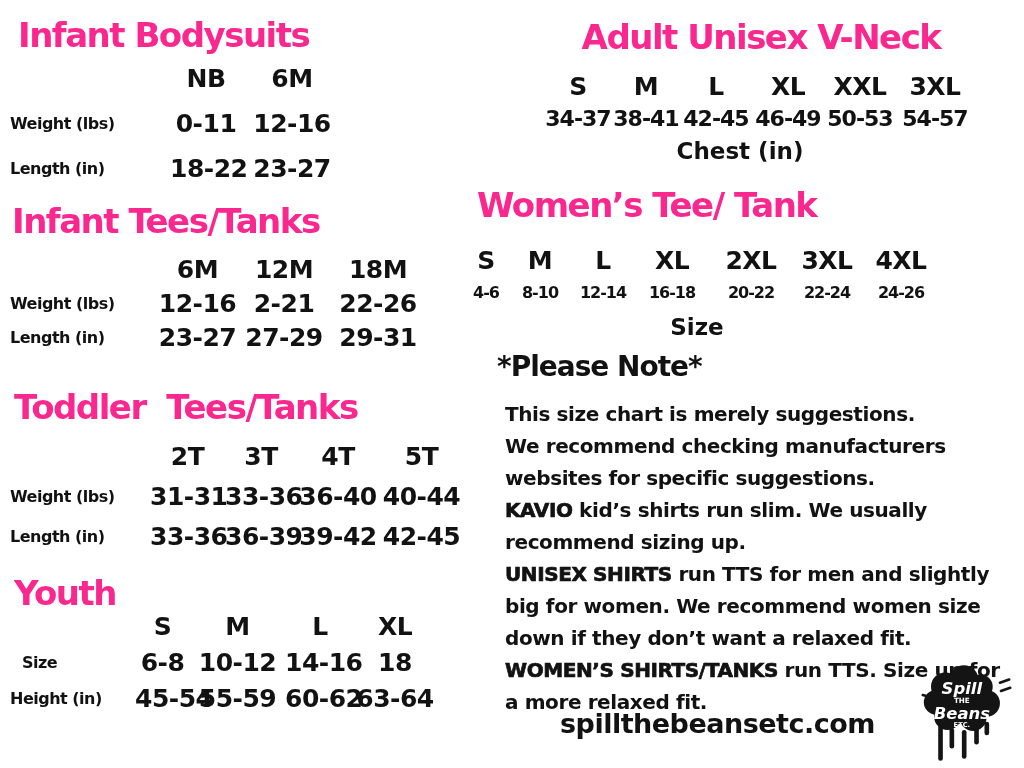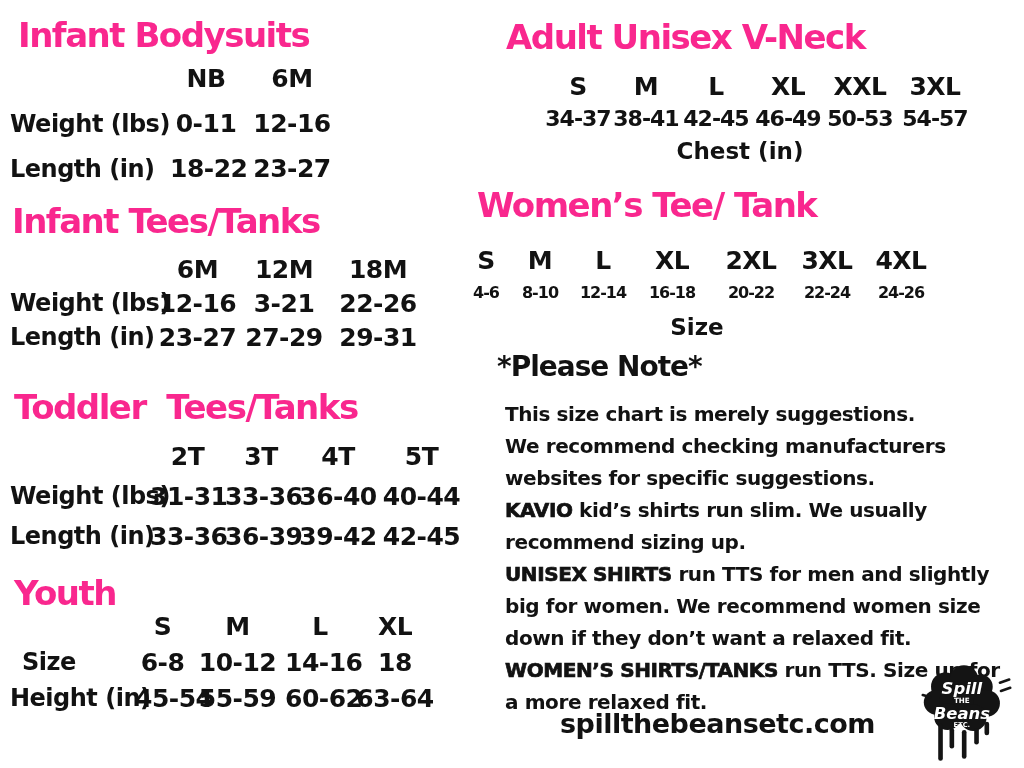--- a/index.html
+++ b/index.html
@@ -24,21 +24,21 @@
     line-height:42px;
   }
 
   .grid {
     display:grid;
     align-items:center;
     font-size:25px;
     letter-spacing:-0.5px;
   }
   .cell { text-align:center; white-space:nowrap; }
-  .cell.lbl { text-align:left; font-size:24px; }
+  .cell.lbl { text-align:left; font-size:16px; }
   .cell.hdr { font-size:25px; }
 
   
   #sec-ib { left:10px; top:14px; }
   .g-ib { grid-template-columns:160px 72px 100px; grid-auto-rows:45px; }
 
   #sec-it { left:10px; top:200px; }
   .g-it { grid-template-columns:145px 85px 88px 100px; grid-auto-rows:34px; margin-top:10px; }
 
   #sec-tt { left:10px; top:386px; }
@@ -92,21 +92,21 @@
 
   <section id="sec-it">
     <h2 class="title" style="margin-left:2px;">Infant Tees/Tanks</h2>
     <div class="grid g-it">
       <div class="cell lbl"></div>
       <div class="cell hdr">6M</div>
       <div class="cell hdr">12M</div>
       <div class="cell hdr">18M</div>
       <div class="cell lbl">Weight (lbs)</div>
       <div class="cell val">12-16</div>
-      <div class="cell val">3-21</div>
+      <div class="cell val">2-21</div>
       <div class="cell val">22-26</div>
       <div class="cell lbl">Length (in)</div>
       <div class="cell val">23-27</div>
       <div class="cell val">27-29</div>
       <div class="cell val">29-31</div>
     </div>
   </section>
 
   <section id="sec-tt">
     <h2 class="title" style="margin-left:4px;">Toddler  Tees/Tanks</h2>
@@ -144,21 +144,21 @@
       <div class="cell val">18</div>
       <div class="cell lbl">Height (in)</div>
       <div class="cell val">45-54</div>
       <div class="cell val">55-59</div>
       <div class="cell val">60-62</div>
       <div class="cell val">63-64</div>
     </div>
   </section>
 
   <section id="sec-av">
-    <h2 class="title" style="margin-left:16px;">Adult Unisex V-Neck</h2>
+    <h2 class="title" style="margin-left:8px;text-align:center;">Adult Unisex V-Neck</h2>
     <div class="grid g-a">
       <div class="cell hdr">S</div>
       <div class="cell hdr">M</div>
       <div class="cell hdr">L</div>
       <div class="cell hdr">XL</div>
       <div class="cell hdr">XXL</div>
       <div class="cell hdr">3XL</div>
       <div class="cell val">34-37</div>
       <div class="cell val">38-41</div>
       <div class="cell val">42-45</div>

